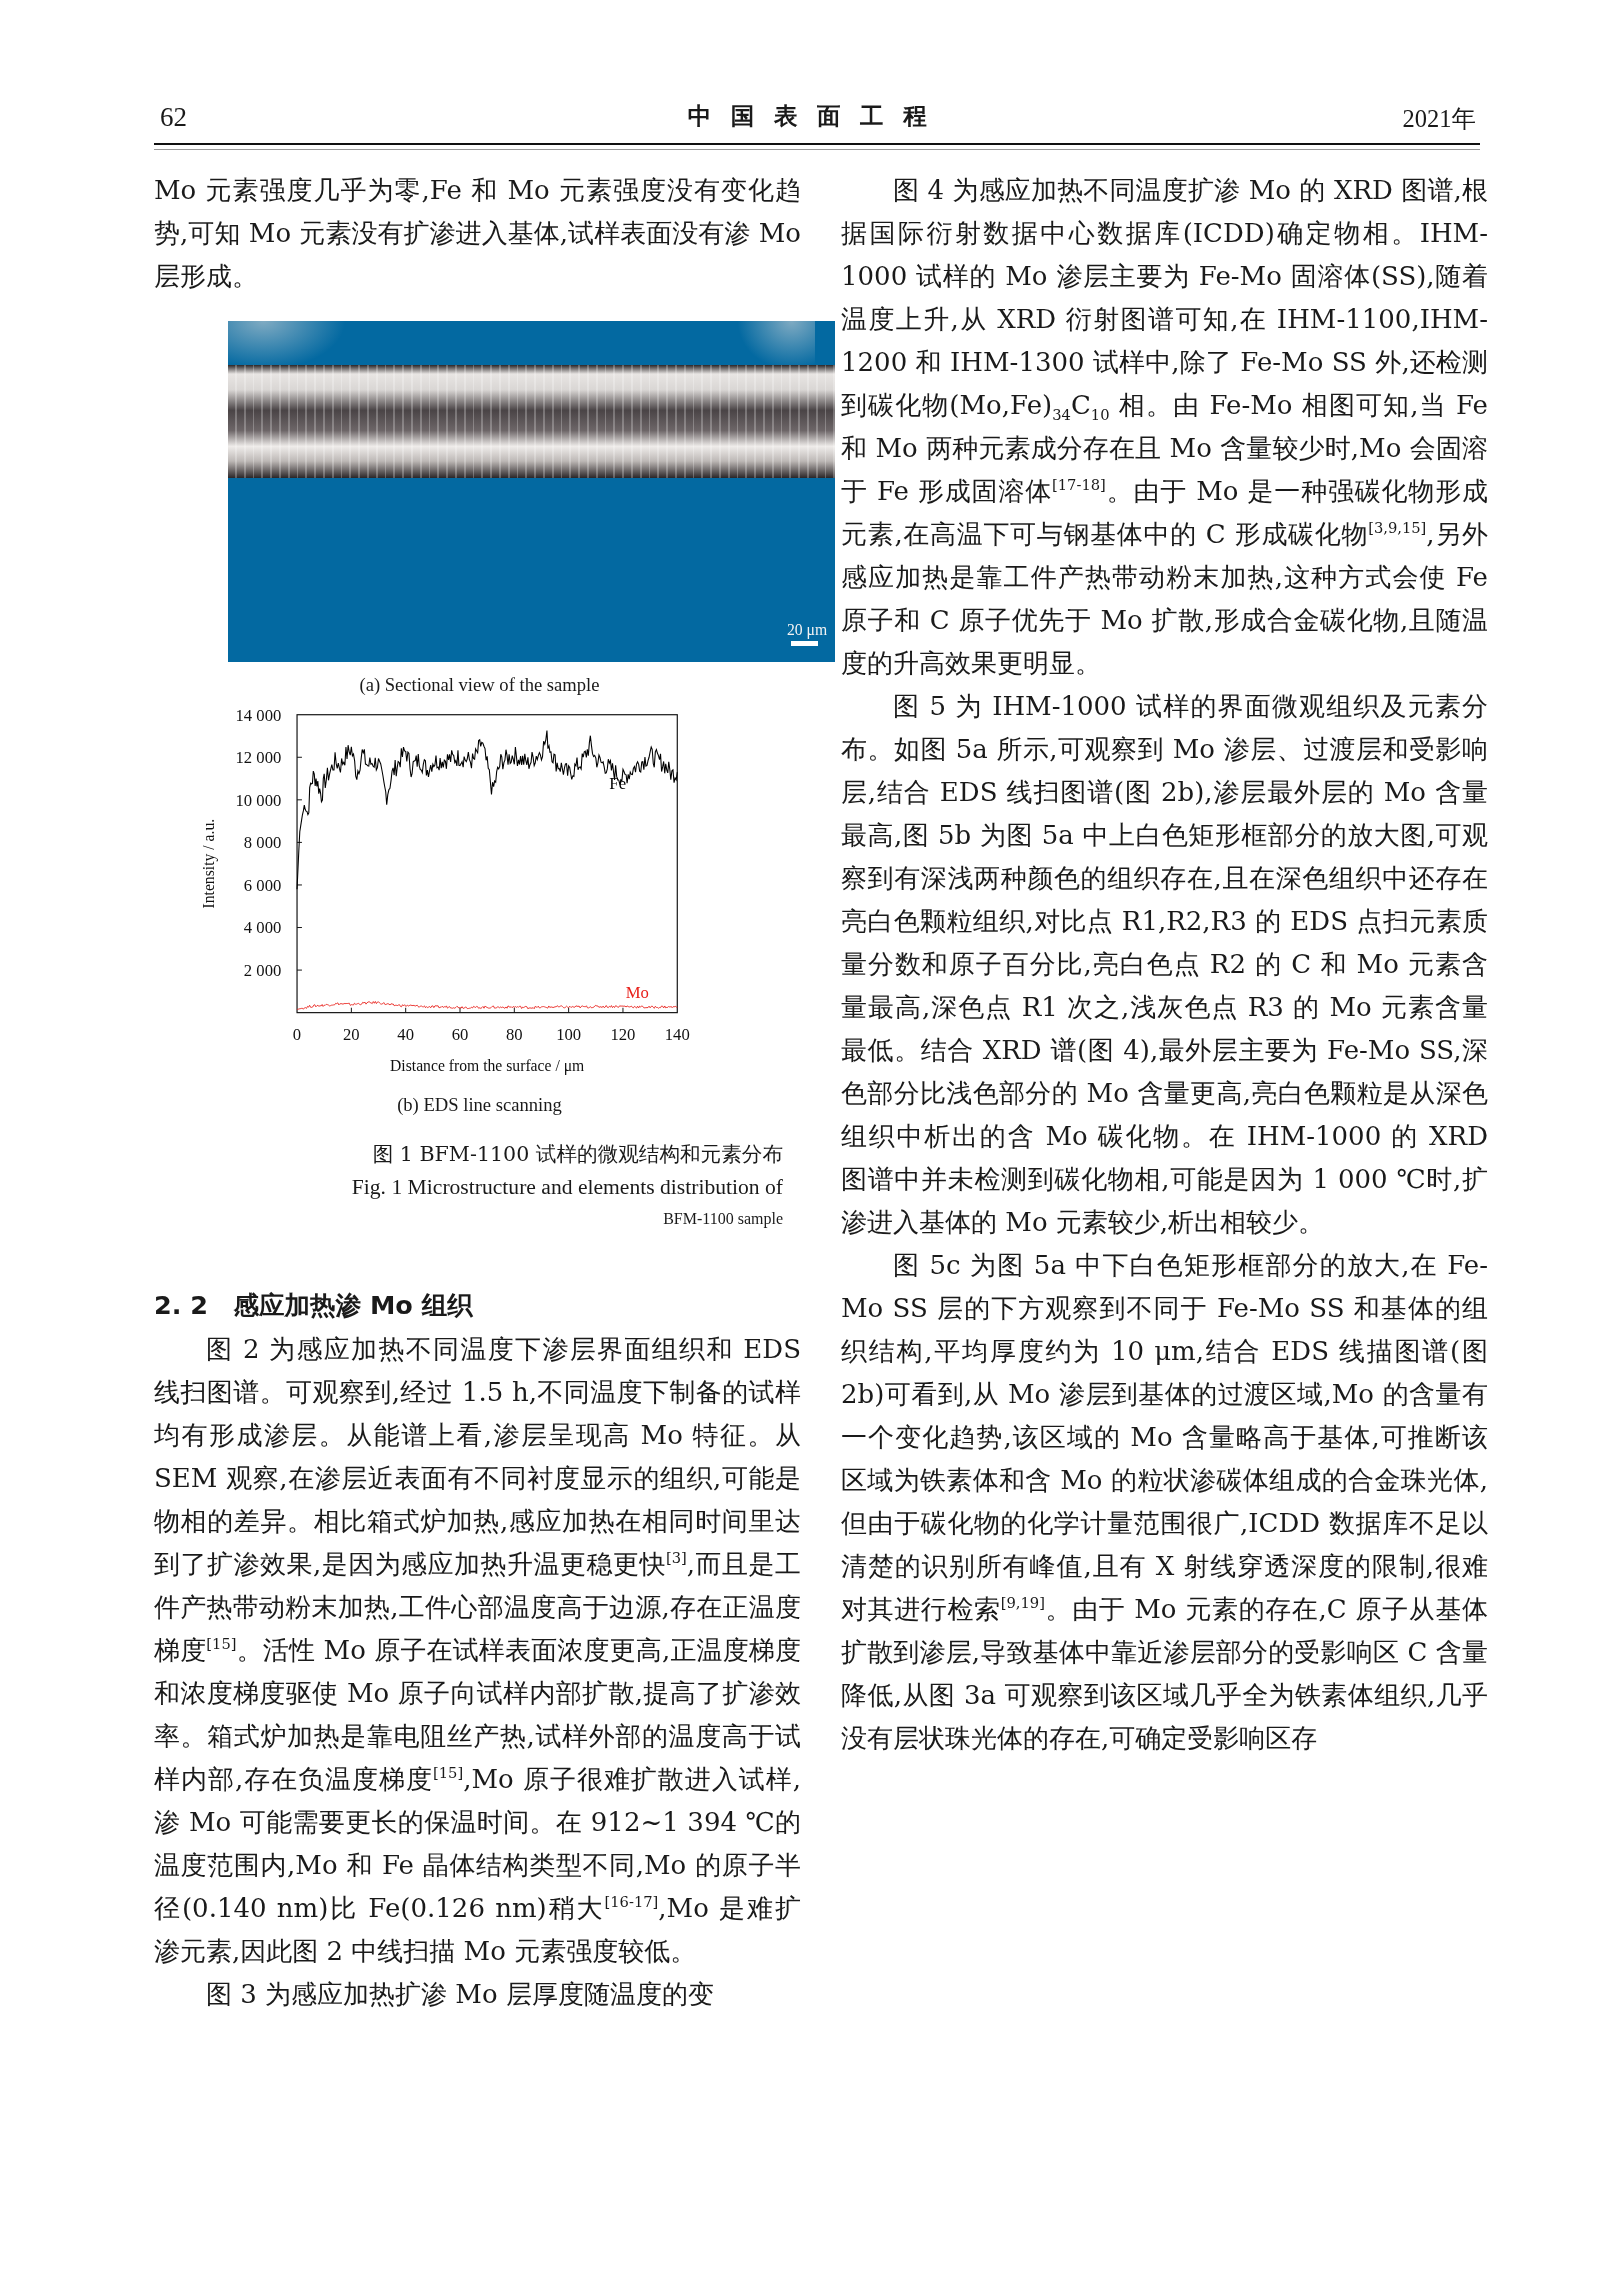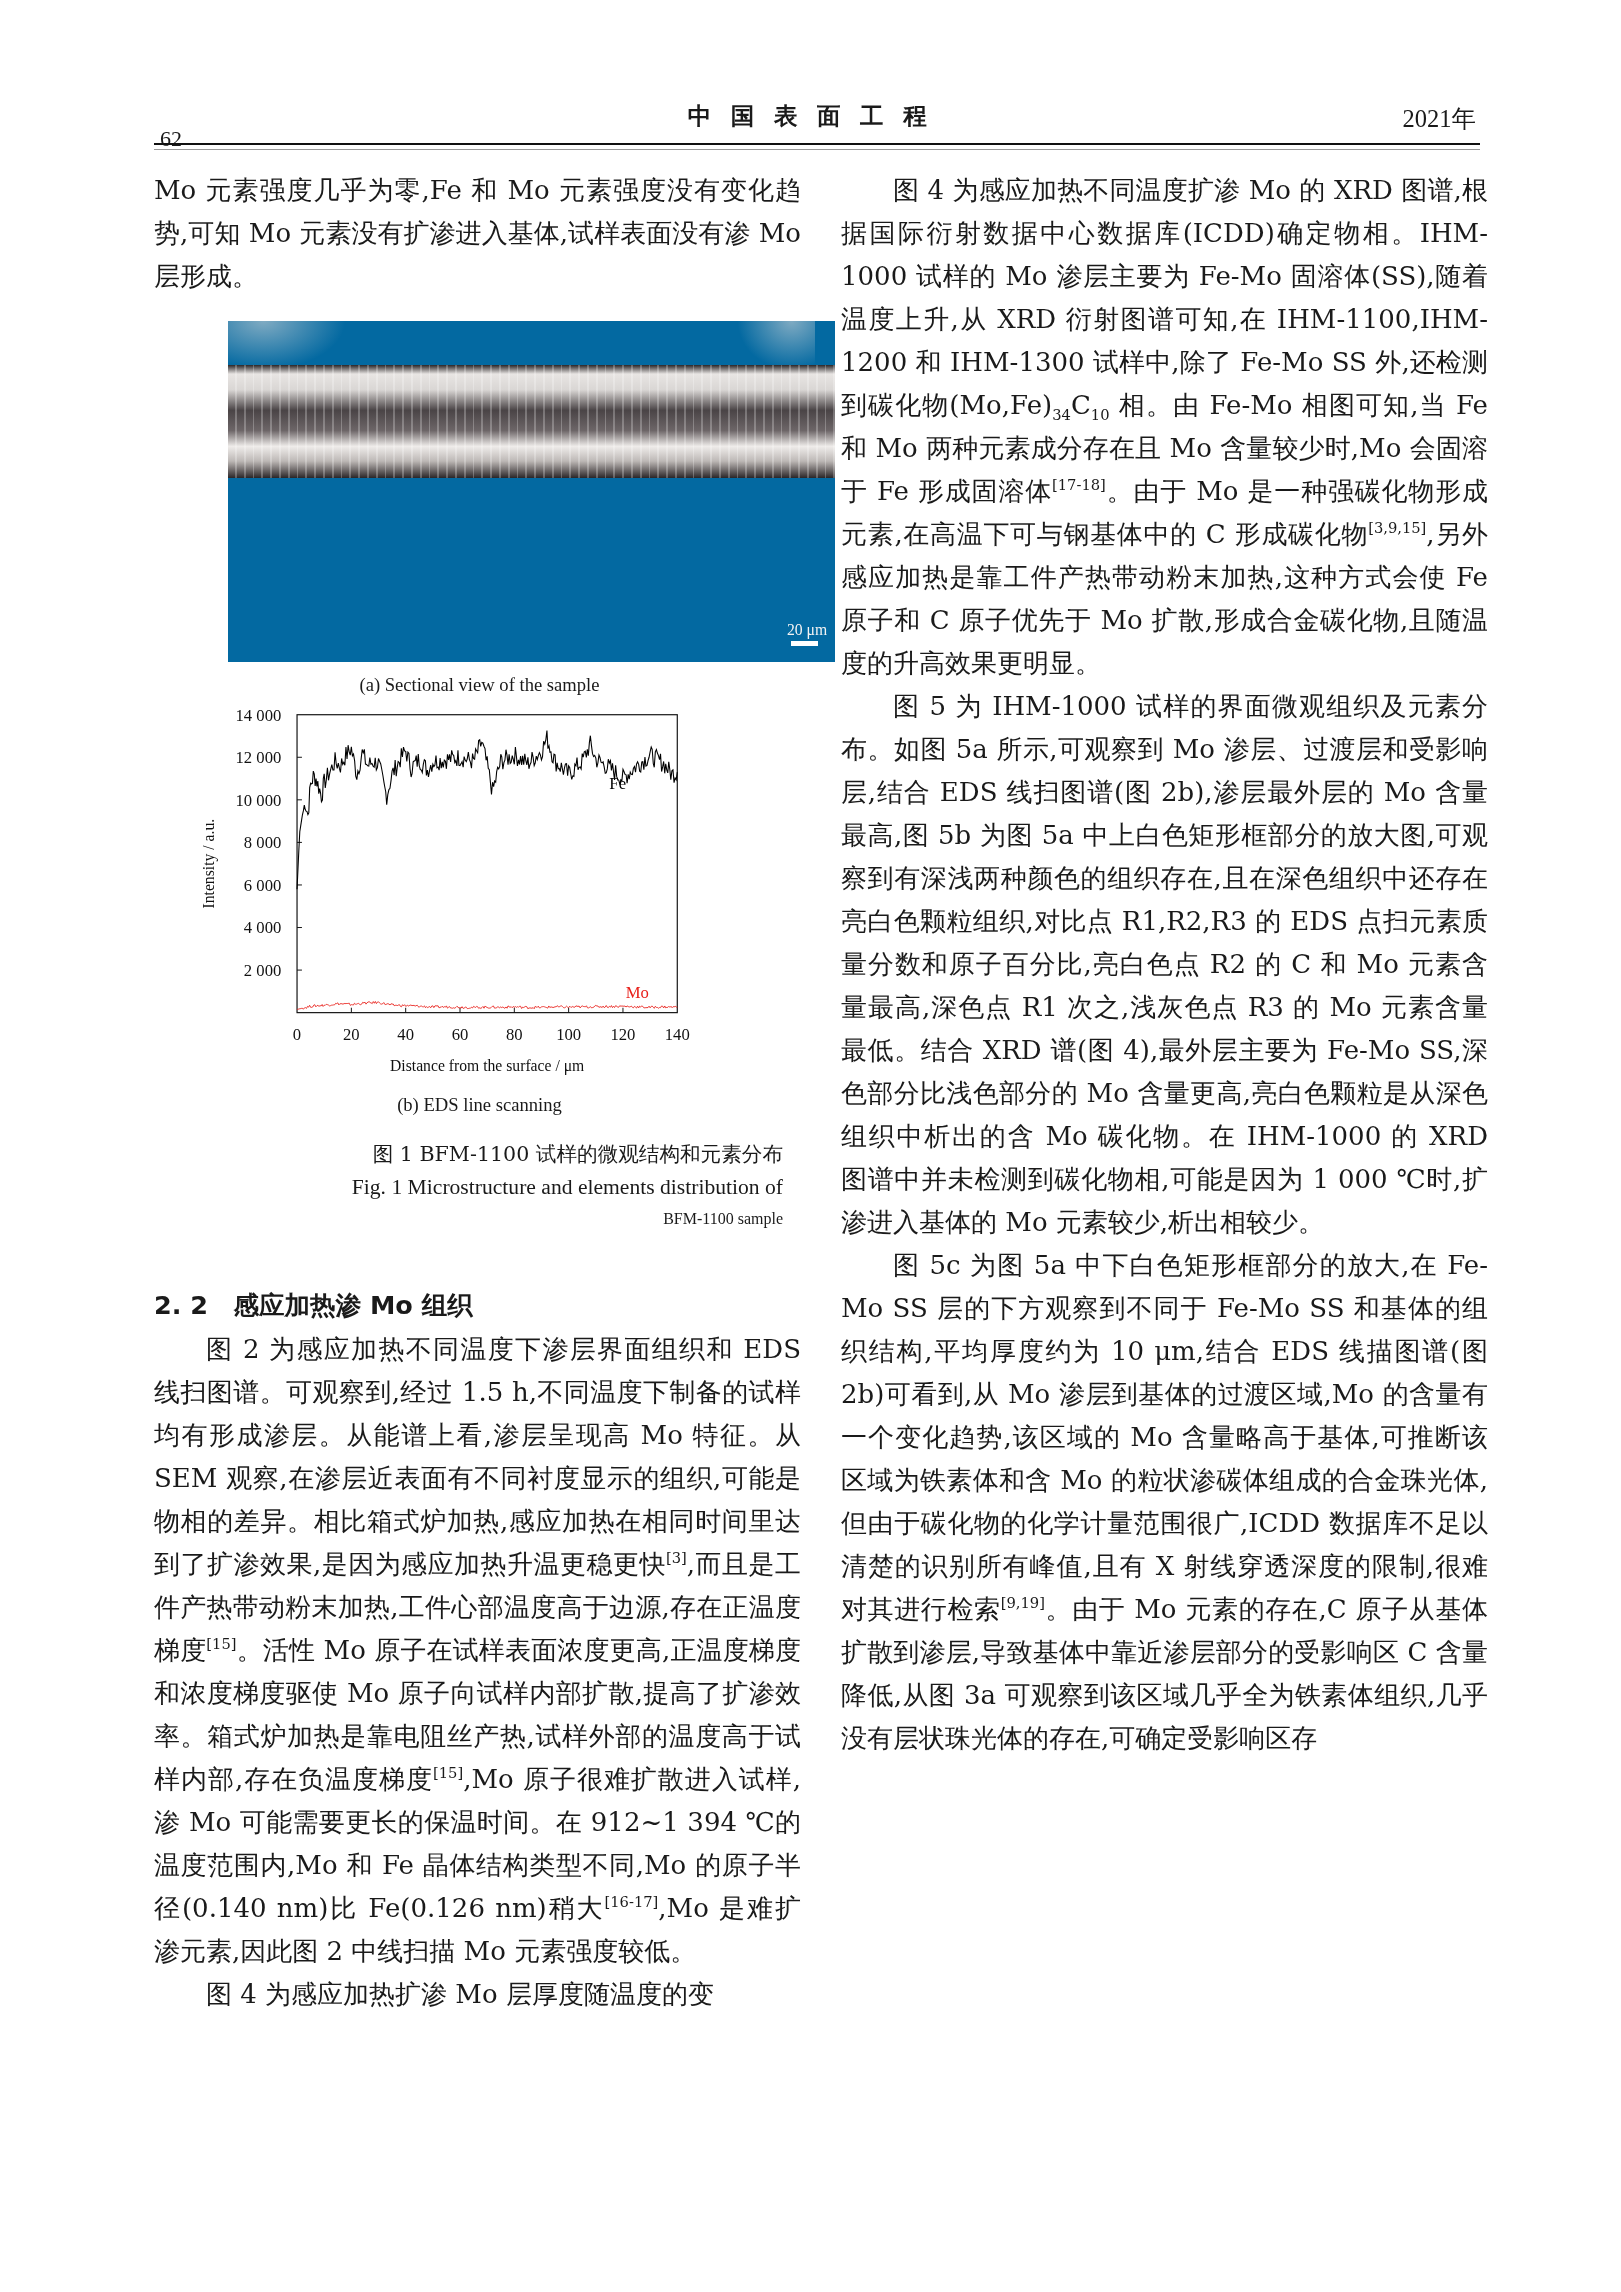--- a/index.html
+++ b/index.html
@@ -1,21 +1,21 @@
 <!DOCTYPE html>
 <html><head>
 <meta charset="utf-8">
 <style>
   html, body { margin: 0; padding: 0; background: #ffffff; }
   body {
     width: 1621px; height: 2293px; position: relative; overflow: hidden;
     font-family: "DejaVu Serif", "Liberation Serif", serif; color: #1a1a1a;
   }
   .header { position: absolute; left: 154px; top: 98px; width: 1326px; height: 49px; }
-  .header .pno { position: absolute; left: 5.9px; top: 3.9px; font-size: 22px; font-family: "Liberation Serif", serif; margin-top: 24px; }
+  .header .pno { position: absolute; left: 5.9px; top: 3.9px; font-size: 27px; font-family: "Liberation Serif", serif; }
   .header .jtitle { position: absolute; left: 0; right: 0; top: 2px; text-align: center; font-size: 23.5px; font-weight: bold; letter-spacing: 19.6px; font-family: "DejaVu Sans", sans-serif; }
   .header .year { position: absolute; right: 3.9px; top: 3.9px; font-size: 24.5px; font-family: "Liberation Serif", serif; }
   .header .rule1 { position: absolute; left: 0; right: 0; top: 45px; border-top: 2.9px solid #111; }
   .header .rule2 { position: absolute; left: 0; right: 0; top: 51px; border-top: 1px solid #999; }
 
   .col { position: absolute; top: 169px; width: 647px; }
   .col.left { left: 154px; }
   .col.right { left: 841px; }
   .p { font-size: 26px; line-height: 43px; margin: 0; text-align: justify; text-align-last: left; }
   .p.indent { text-indent: 2em; }
@@ -117,21 +117,21 @@
 <div class="figcap c1">图 1   BFM-1100 试样的微观结构和元素分布</div>
 <div class="figcap c2">Fig. 1   Microstructure and elements distribution of</div>
 <div class="figcap c3">BFM-1100 sample</div>
 
 <div class="section-title">
   <span class="num">2. 2</span><span>感应加热渗 Mo 组织</span>
 </div>
 
 <div class="col left2" id="left-body">
     <p class="p indent"><span>图 2 为感应加热不同温度下渗层界面组织和 EDS 线扫图谱。可观察到,经过 1.5 h,不同温度下制备的试样均有形成渗层。从能谱上看,渗层呈现高 Mo 特征。从 SEM 观察,在渗层近表面有不同衬度显示的组织,可能是物相的差异。相比箱式炉加热,感应加热在相同时间里达到了扩渗效果,是因为感应加热升温更稳更快</span><sup>[3]</sup><span>,而且是工件产热带动粉末加热,工件心部温度高于边源,存在正温度梯度</span><sup>[15]</sup><span>。活性 Mo 原子在试样表面浓度更高,正温度梯度和浓度梯度驱使 Mo 原子向试样内部扩散,提高了扩渗效率。箱式炉加热是靠电阻丝产热,试样外部的温度高于试样内部,存在负温度梯度</span><sup>[15]</sup><span>,Mo 原子很难扩散进入试样,渗 Mo 可能需要更长的保温时间。在 912~1 394 ℃的温度范围内,Mo 和 Fe 晶体结构类型不同,Mo 的原子半径(0.140 nm)比 Fe(0.126 nm)稍大</span><sup>[16-17]</sup><span>,Mo 是难扩渗元素,因此图 2 中线扫描 Mo 元素强度较低。</span></p>
-    <p class="p indent"><span>图 4 为感应加热扩渗 Mo 层厚度随温度的变</span></p>
+    <p class="p indent"><span>图 3 为感应加热扩渗 Mo 层厚度随温度的变</span></p>
   </div>
 
 <div class="col right" id="right-body">
     <p class="p indent"><span>图 4 为感应加热不同温度扩渗 Mo 的 XRD 图谱,根据国际衍射数据中心数据库(ICDD)确定物相。IHM-1000 试样的 Mo 渗层主要为 Fe-Mo 固溶体(SS),随着温度上升,从 XRD 衍射图谱可知,在 IHM-1100,IHM-1200 和 IHM-1300 试样中,除了 Fe-Mo SS 外,还检测到碳化物(Mo,Fe)</span><sub>34</sub><span>C</span><sub>10</sub><span> 相。由 Fe-Mo 相图可知,当 Fe 和 Mo 两种元素成分存在且 Mo 含量较少时,Mo 会固溶于 Fe 形成固溶体</span><sup>[17-18]</sup><span>。由于 Mo 是一种强碳化物形成元素,在高温下可与钢基体中的 C 形成碳化物</span><sup>[3,9,15]</sup><span>,另外感应加热是靠工件产热带动粉末加热,这种方式会使 Fe 原子和 C 原子优先于 Mo 扩散,形成合金碳化物,且随温度的升高效果更明显。</span></p>
     <p class="p indent"><span>图 5 为 IHM-1000 试样的界面微观组织及元素分布。如图 5a 所示,可观察到 Mo 渗层、过渡层和受影响层,结合 EDS 线扫图谱(图 2b),渗层最外层的 Mo 含量最高,图 5b 为图 5a 中上白色矩形框部分的放大图,可观察到有深浅两种颜色的组织存在,且在深色组织中还存在亮白色颗粒组织,对比点 R1,R2,R3 的 EDS 点扫元素质量分数和原子百分比,亮白色点 R2 的 C 和 Mo 元素含量最高,深色点 R1 次之,浅灰色点 R3 的 Mo 元素含量最低。结合 XRD 谱(图 4),最外层主要为 Fe-Mo SS,深色部分比浅色部分的 Mo 含量更高,亮白色颗粒是从深色组织中析出的含 Mo 碳化物。在 IHM-1000 的 XRD 图谱中并未检测到碳化物相,可能是因为 1 000 ℃时,扩渗进入基体的 Mo 元素较少,析出相较少。</span></p>
     <p class="p indent"><span>图 5c 为图 5a 中下白色矩形框部分的放大,在 Fe-Mo SS 层的下方观察到不同于 Fe-Mo SS 和基体的组织结构,平均厚度约为 10 μm,结合 EDS 线描图谱(图 2b)可看到,从 Mo 渗层到基体的过渡区域,Mo 的含量有一个变化趋势,该区域的 Mo 含量略高于基体,可推断该区域为铁素体和含 Mo 的粒状渗碳体组成的合金珠光体,但由于碳化物的化学计量范围很广,ICDD 数据库不足以清楚的识别所有峰值,且有 X 射线穿透深度的限制,很难对其进行检索</span><sup>[9,19]</sup><span>。由于 Mo 元素的存在,C 原子从基体扩散到渗层,导致基体中靠近渗层部分的受影响区 C 含量降低,从图 3a 可观察到该区域几乎全为铁素体组织,几乎没有层状珠光体的存在,可确定受影响区存</span></p>
   </div>
 
 
 </body></html>

